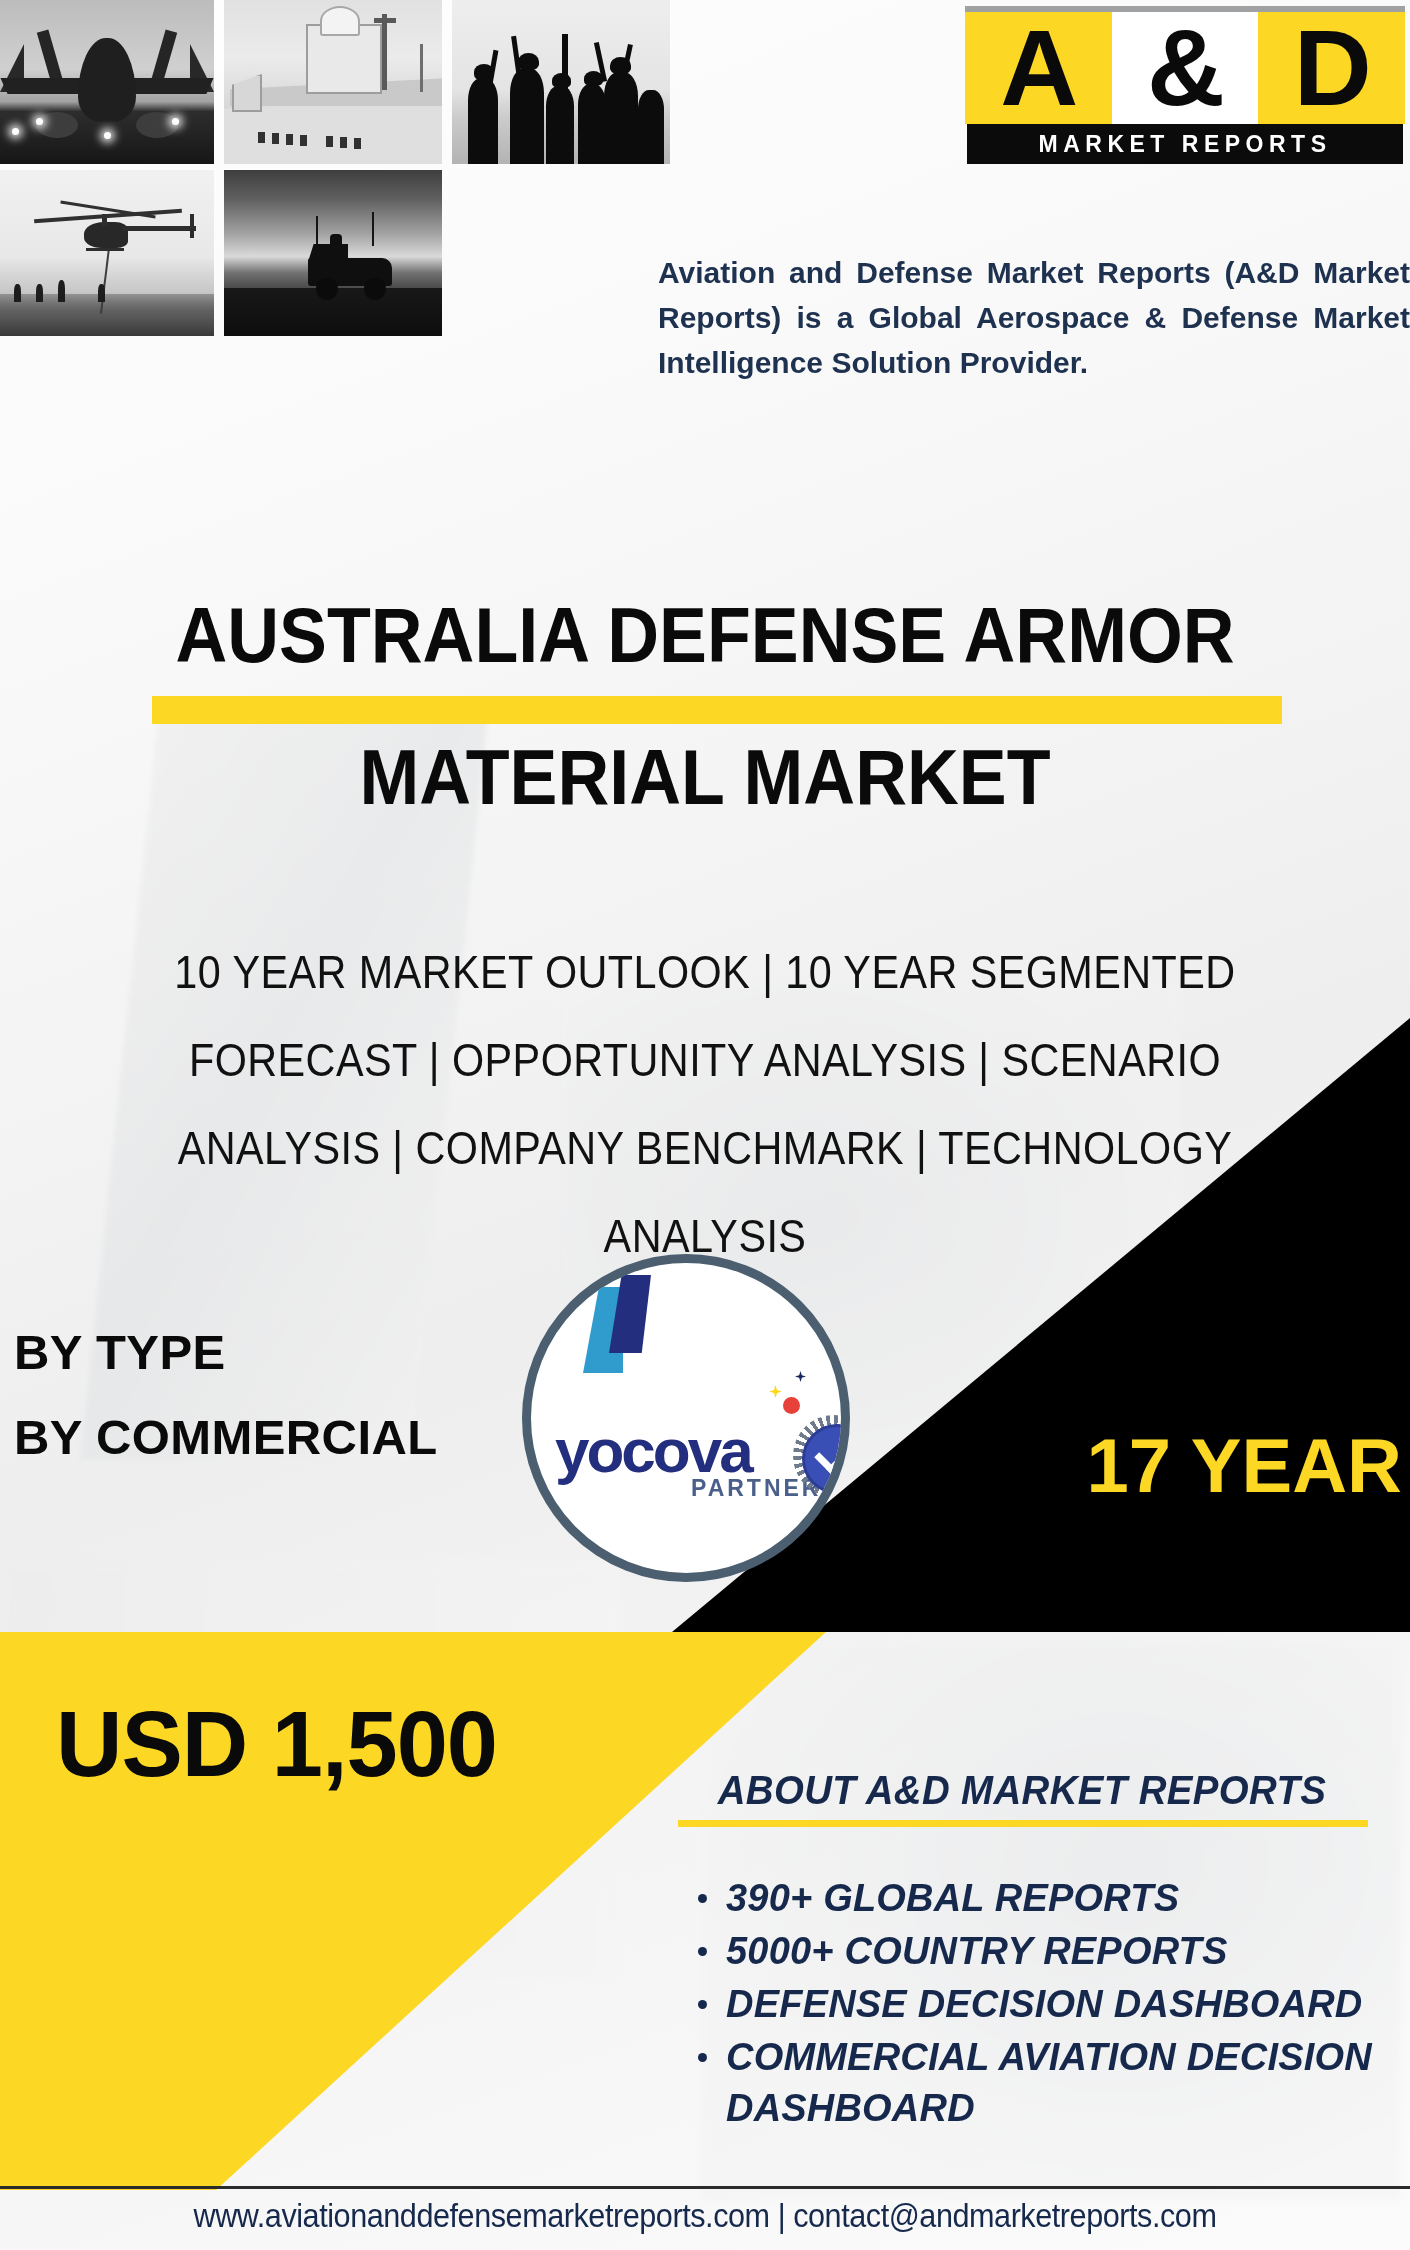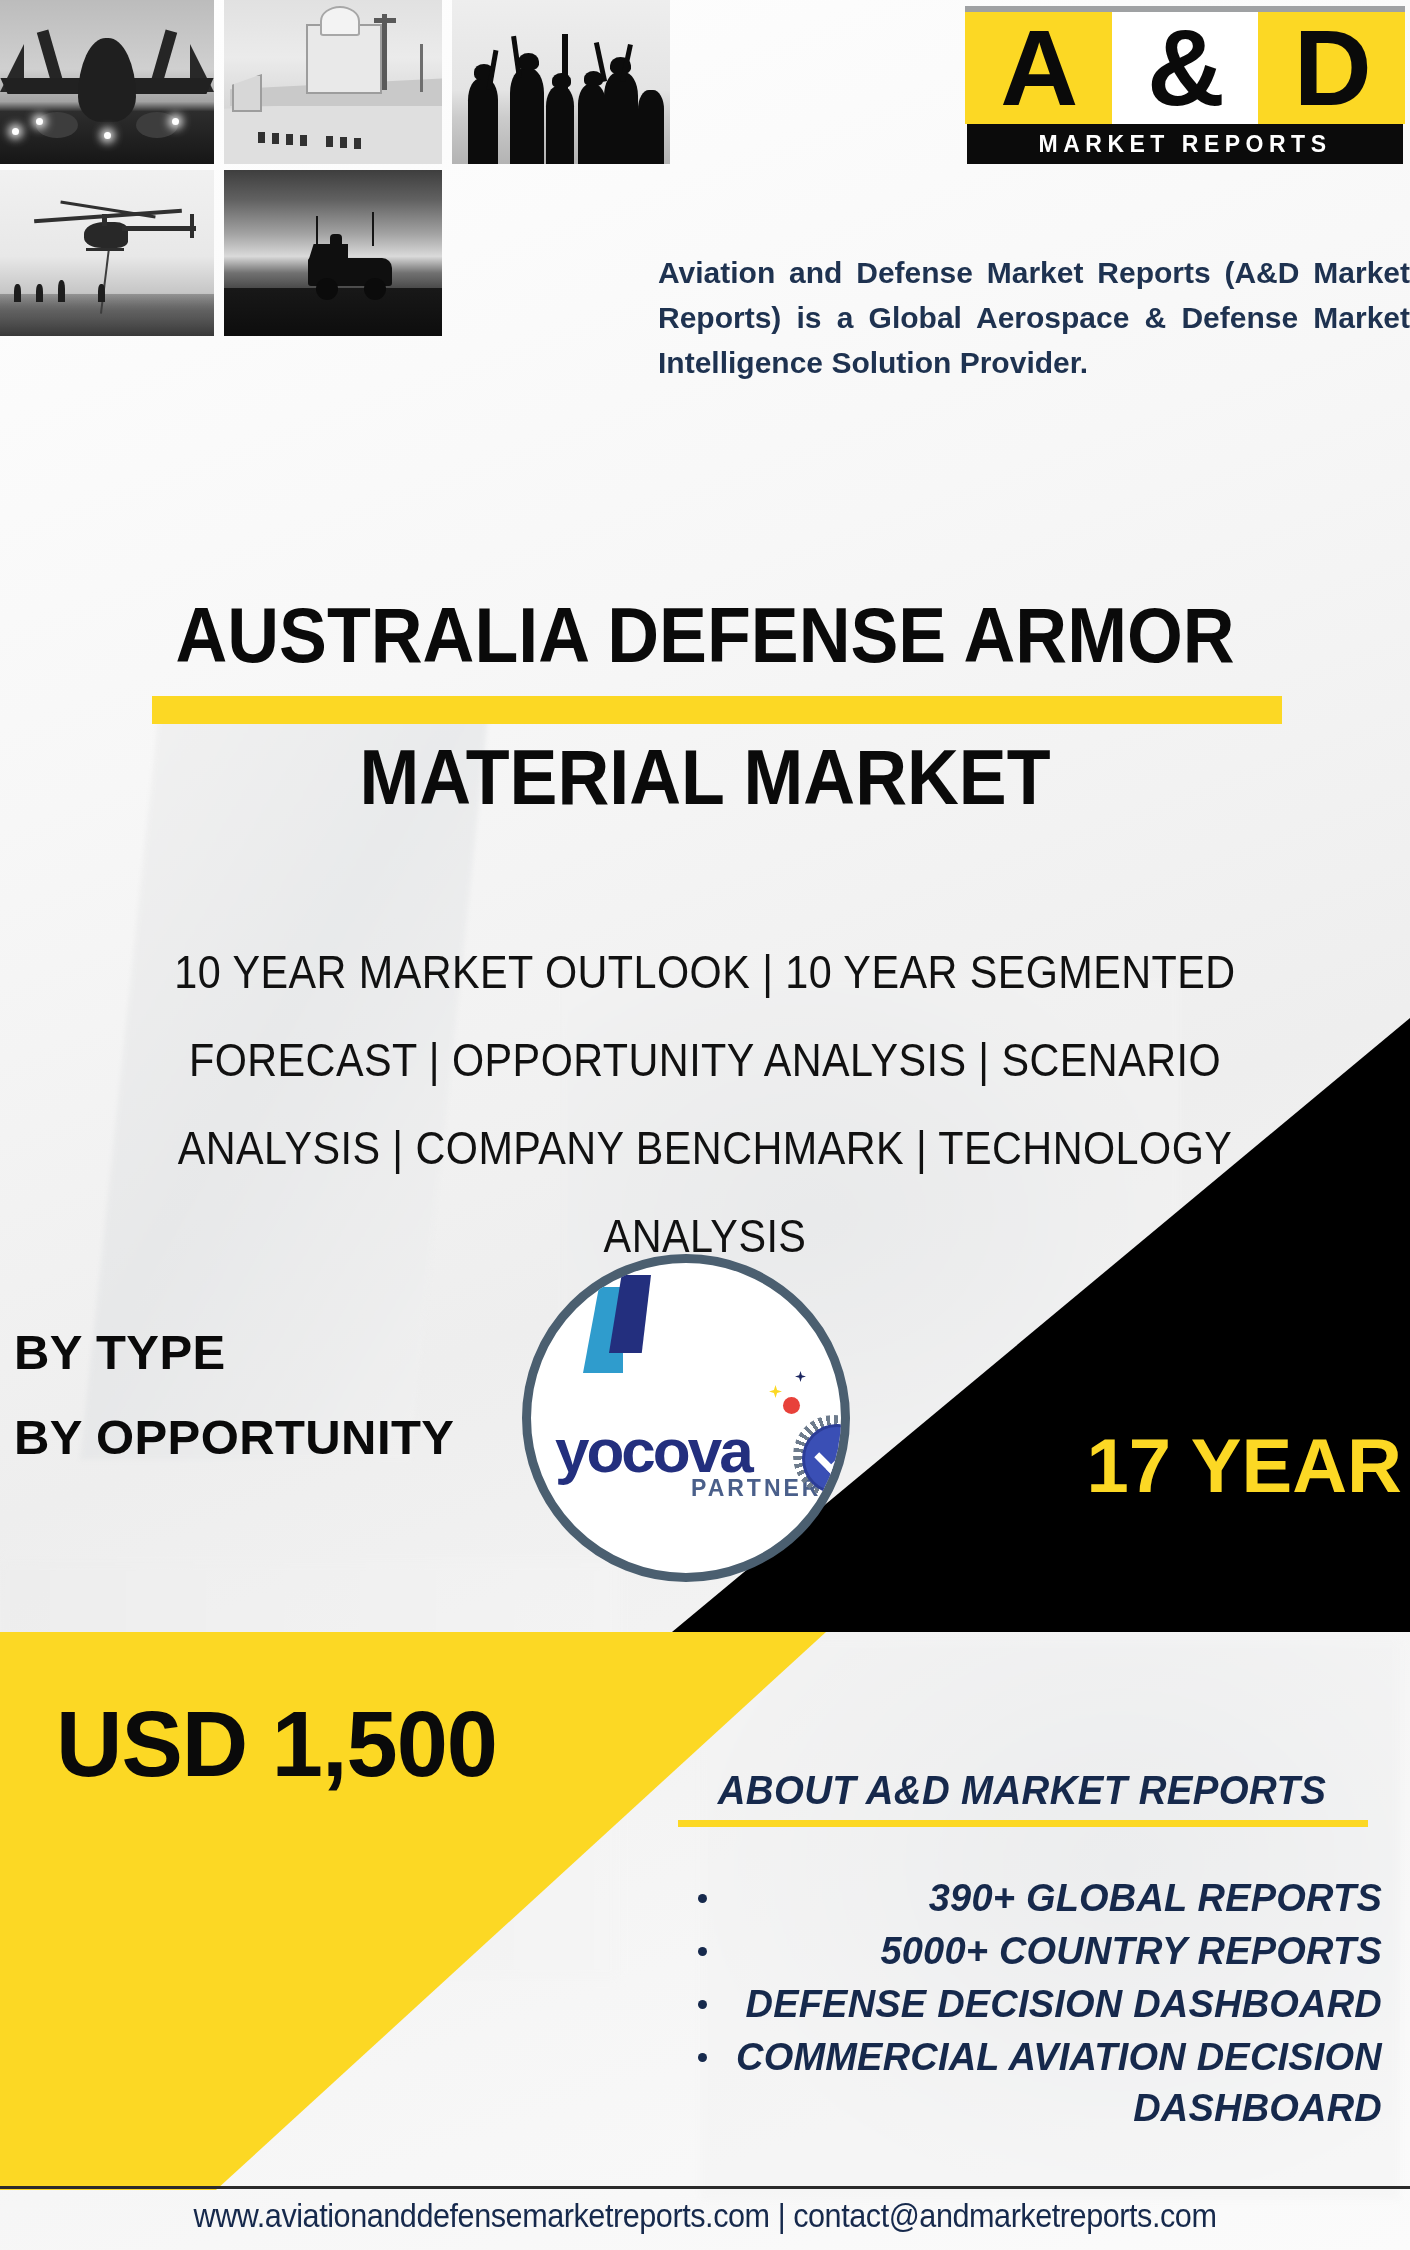--- a/index.html
+++ b/index.html
@@ -209,21 +209,21 @@
          font-size:92px;letter-spacing:-1px;z-index:6;}
 
   
   .about{position:absolute;left:662px;top:1768px;width:720px;z-index:6;font-style:italic;}
   .about-h{font-family:"Liberation Sans", sans-serif;font-weight:bold;color:#16294c;
            font-size:40px;letter-spacing:.4px;text-align:center;
            transform:scaleX(.96);transform-origin:center;}
   .about-ul-bar{margin:7px 0 0 16px;width:690px;height:7px;background:#FCD824;}
   .about-list{margin:46px 0 0 0;padding:0 0 0 64px;list-style:none;}
   .about-list li{position:relative;font-family:"Liberation Sans", sans-serif;font-weight:bold;
-           color:#16294c;font-size:38px;line-height:51px;letter-spacing:.2px;margin-bottom:2px;text-align:right;}
+           color:#16294c;font-size:38px;line-height:51px;letter-spacing:.2px;margin-bottom:2px;}
   .about-list li::before{content:"";position:absolute;left:-28px;top:21px;
            width:9px;height:9px;background:#16294c;border-radius:50%;}
 
   
   .footer-rule{position:absolute;left:0;top:2186px;width:1410px;height:3px;background:#2b2b2b;}
   .footer{position:absolute;left:0;top:2196px;width:1410px;text-align:center;
           font-family:"Liberation Sans", sans-serif;font-weight:300;color:#16294c;
           font-size:34px;letter-spacing:-.5px;
           transform:scaleX(.9);transform-origin:center;z-index:7;}
 </style>
@@ -343,21 +343,21 @@
   </svg>
 
   <div class="title title1">AUSTRALIA DEFENSE ARMOR</div>
   <div class="title-bar"></div>
   <div class="title title2">MATERIAL MARKET</div>
 
   <div class="subtitle">10 YEAR MARKET OUTLOOK | 10 YEAR SEGMENTED FORECAST | OPPORTUNITY ANALYSIS | SCENARIO ANALYSIS | COMPANY BENCHMARK | TECHNOLOGY ANALYSIS</div>
 
   <div class="bylist">
     <div>BY TYPE</div>
-    <div>BY OPPORTUNITY</div>
+    <div>BY COMMERCIAL</div>
   </div>
 
   <div class="yocova">
     <div class="yo-shape1"></div>
     <div class="yo-shape2"></div>
     <div class="yo-word">yocova</div>
     <div class="yo-partner">PARTNER</div>
     <div class="yo-spark1"></div>
     <div class="yo-spark2"></div>
     <div class="yo-dot"></div>

